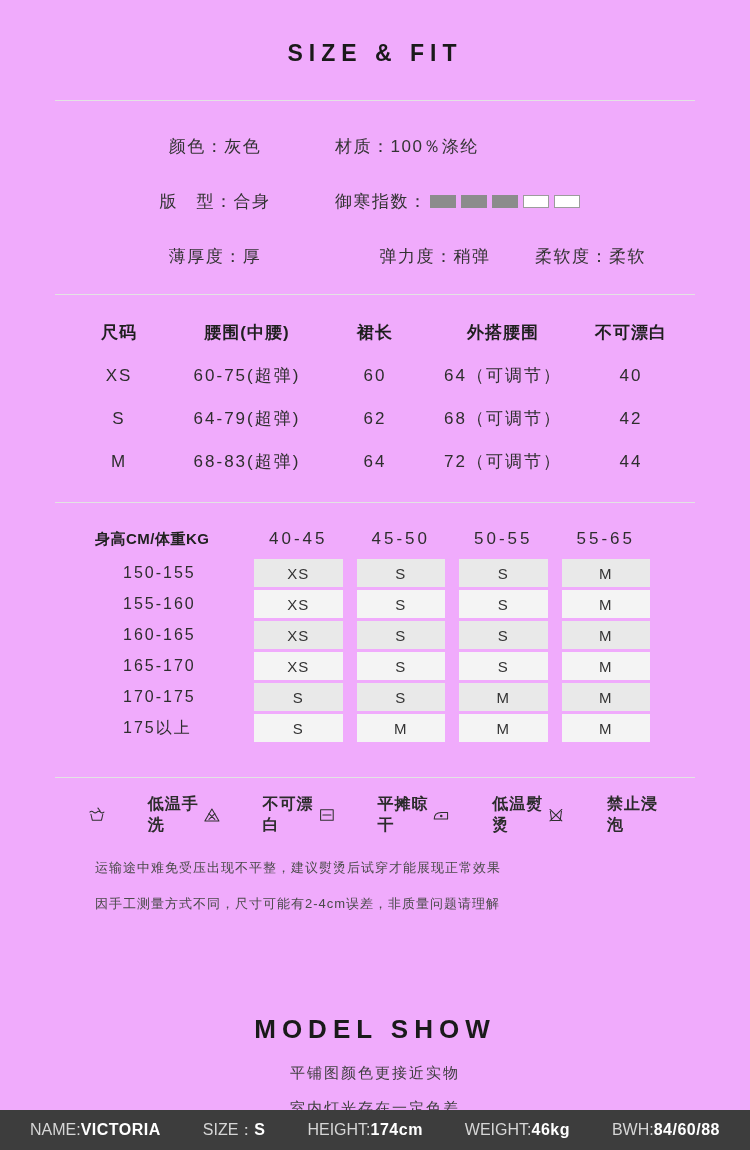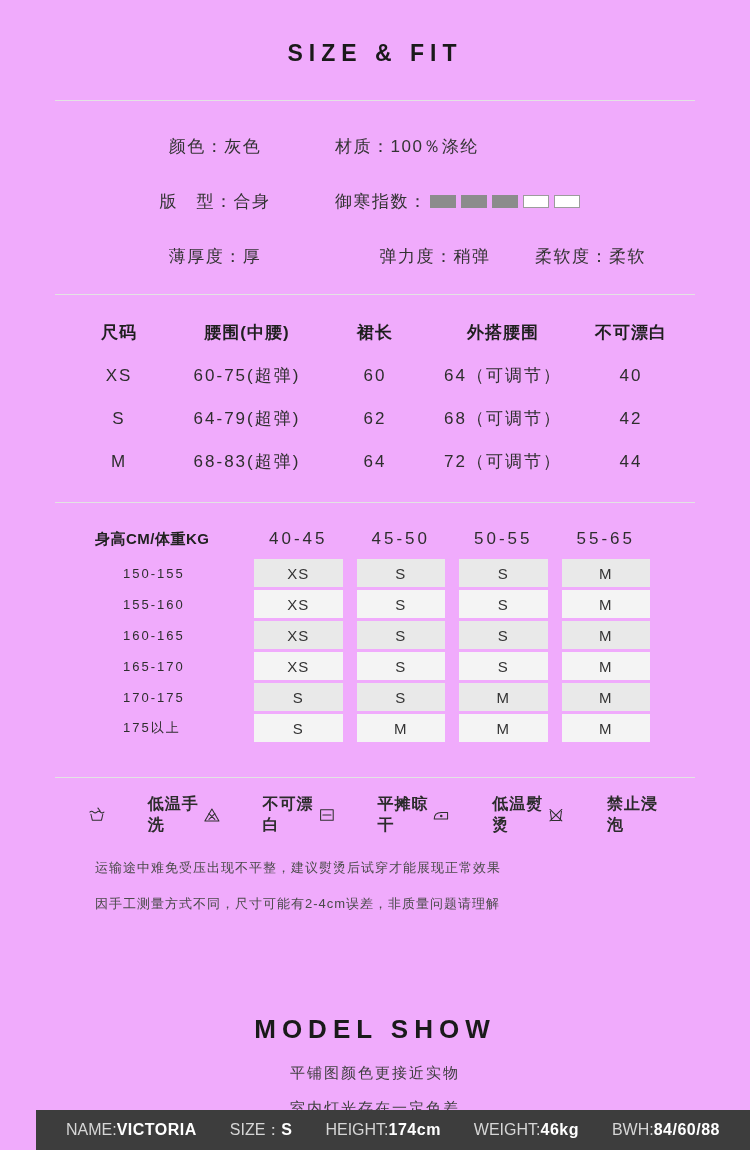--- a/index.html
+++ b/index.html
@@ -28,41 +28,41 @@
   .st-row { display:flex; align-items:center; height:43px; text-align:center; }
   .st-cell { width:20%; font-size:17px; letter-spacing:2px; color:#2e2e2e; }
   .st-head .st-cell { font-weight:bold; letter-spacing:1px; color:#1f1f1f; }
 
   
   .matrix { margin-top:20px; margin-right:45px; }
   .mx-row { display:grid; grid-template-columns:185px repeat(4,1fr); column-gap:14px; margin-bottom:3px; align-items:center; }
   .mx-head { height:32px; margin-bottom:4px; }
   .mx-corner { font-size:15px; font-weight:bold; padding-left:40px; letter-spacing:0.5px; color:#222; }
   .mx-colhead { text-align:center; font-size:17px; letter-spacing:3px; color:#2e2e2e; }
-  .mx-label { padding-left:68px; font-size:13px; letter-spacing:2px; color:#2e2e2e; }
+  .mx-label { padding-left:68px; font-size:16px; letter-spacing:2px; color:#2e2e2e; }
   .mx-cell { height:28px; display:flex; align-items:center; justify-content:center; font-size:15px; letter-spacing:1px; color:#333; }
   .shade-a .mx-cell { background:#e9e9e9; }
   .shade-b .mx-cell { background:#f4f4f4; }
 
   
   .care-row { display:flex; justify-content:space-between; align-items:center; padding:0 33px; margin-top:16px; }
   .care-item { display:flex; align-items:center; font-size:16px; font-weight:600; letter-spacing:1px; color:#2b2b2b;gap:36px; }
   .care-item svg { margin-right:6px; }
   .notes { padding-left:40px; margin-top:14px; }
   .note { font-size:13px; color:#4a4a4a; letter-spacing:1px; line-height:36px; }
 
   
   .model-show { margin-top:92px; text-align:center; }
   .ms-title { font-size:26px; font-weight:bold; letter-spacing:6px; color:#1a1a1a; }
   .ms-line { font-size:15px; color:#3f3f3f; letter-spacing:2px; line-height:35px; }
   .ms-lines { margin-top:10px; }
 
   
   .model-bar { position:absolute; left:0; right:0; bottom:0; height:40px; background:#3d3d3d;
-    display:flex; align-items:center; justify-content:space-between; padding:0 30px; font-size:16px;margin-left:36px; }
+    display:flex; align-items:center; justify-content:space-between; padding:0 30px; font-size:16px; }
   .mb-item { white-space:nowrap; }
   .mb-label { color:#d6d6d6; }
   .mb-value { color:#fff; font-weight:bold; letter-spacing:0.5px; }
 </style>
 </head>
 <body>
 
 <div class="page">
 
   <h1 class="title">SIZE &amp; FIT</h1>

